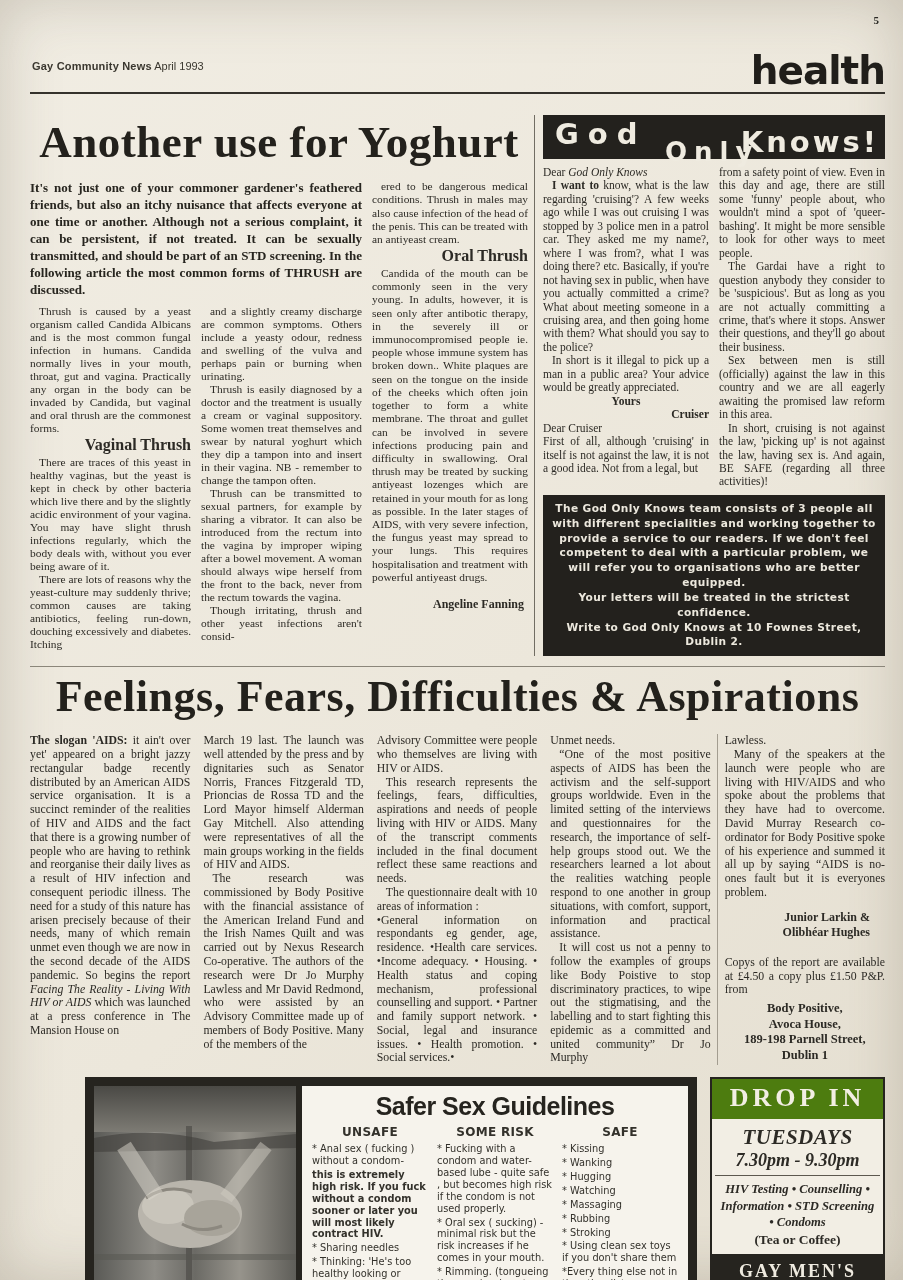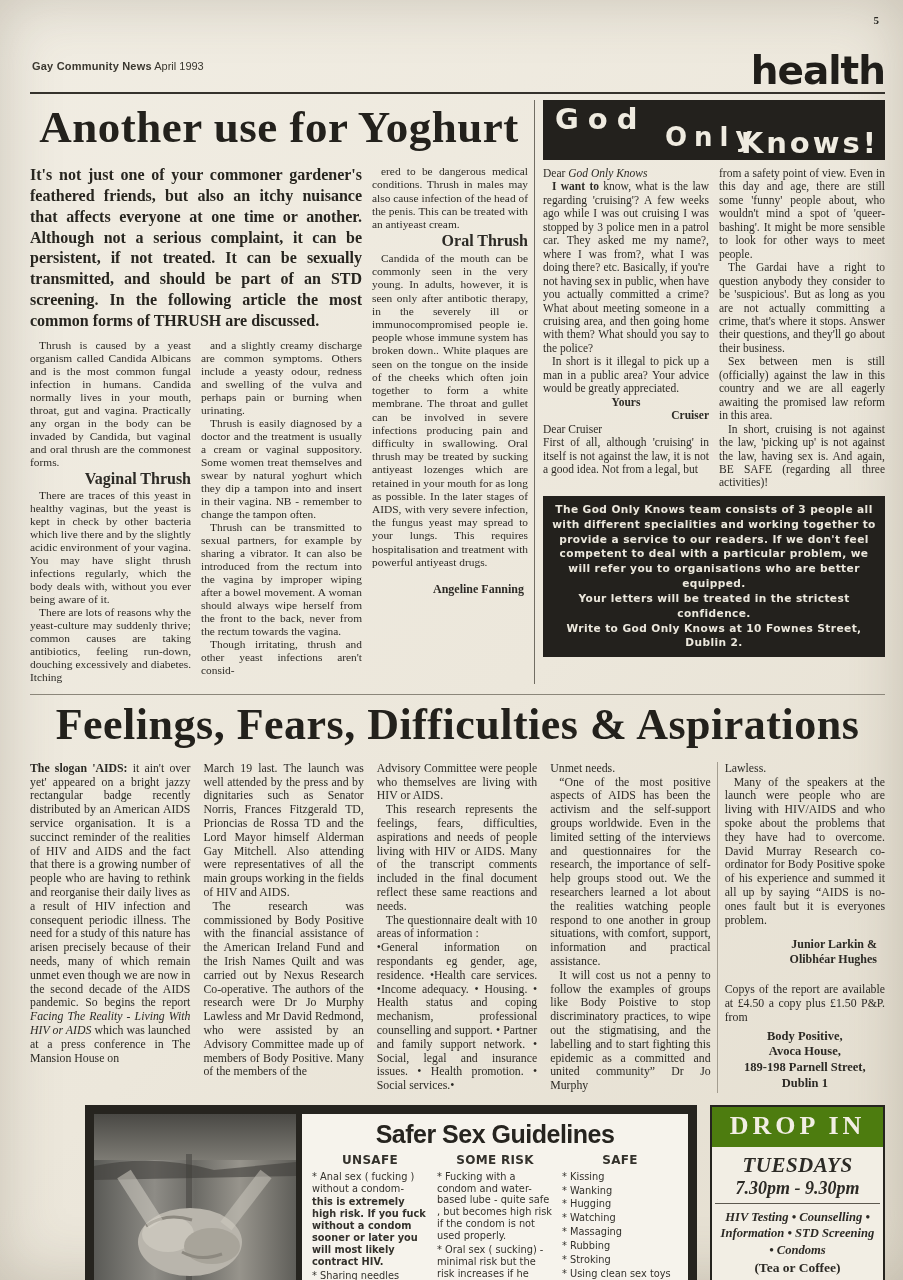--- a/index.html
+++ b/index.html
@@ -22,48 +22,48 @@
   .pagenum { position:absolute; right:6px; top:-14px; font-size:11px; font-weight:bold; }
   .section-title { position:absolute; right:0; bottom:2px; font-family:"DejaVu Sans",sans-serif; font-weight:bold; font-size:39px; letter-spacing:-1px; color:#201e1a; line-height:1; }
   
   .col p { text-indent:9px; text-align:justify; }
   .col p.noindent { text-indent:0; }
   .center { text-align:center !important; }
   .right { text-align:right !important; }
   .bold { font-weight:bold; }
   .subhead { text-align:right; font-weight:bold; font-size:16px; margin:1px 0; }
   
-  .top-section { display:flex; margin-top:4px; }
+  .top-section { display:flex; margin-top:19px; }
   .vrule { width:1px; background:#716d63; margin:2px 8px 0 6px; }
   .yoghurt { width:498px; }
   .yog-headline { font-size:45px; font-weight:bold; text-align:center; letter-spacing:.5px; line-height:1.05; margin:6px 0 14px; color:#23211c; }
   .yog-body { display:flex; }
   .yog-left { width:332px; }
-  .yog-intro { font-weight:bold; font-size:16px; line-height:1.3; text-align:justify; margin-bottom:7px; color:#27251f; }
+  .yog-intro { font-weight:bold; font-size:13px; line-height:1.3; text-align:justify; margin-bottom:7px; color:#27251f; }
   .yog-cols { display:flex; gap:10px; }
   .yog-cols .col { width:161px; font-size:11.4px; line-height:1.14; }
   .yog-col3 { width:156px; margin-left:10px; font-size:11.4px; line-height:1.16; }
   .byline { font-weight:bold; text-align:right; margin-top:14px; font-size:12px; padding-right:4px; }
   
   .gok { flex:1; min-width:0; }
-  .gok-banner { position:relative; height:60px; background:#23211d; color:#efebe0; font-family:"DejaVu Sans",sans-serif; font-weight:bold; margin-top:2px; }
+  .gok-banner { position:relative; height:44px; background:#23211d; color:#efebe0; font-family:"DejaVu Sans",sans-serif; font-weight:bold; margin-top:2px; }
   .gok-banner span { position:absolute; line-height:1; }
   .gok-w1 { left:12px; top:5px; font-size:29px; letter-spacing:9px; }
   .gok-w2 { left:122px; top:24px; font-size:26px; letter-spacing:7px; }
   .gok-w3 { right:6px; bottom:2px; font-size:29px; letter-spacing:3px; }
   .gok-cols { display:flex; gap:10px; margin-top:7px; }
   .gok-cols .col { flex:1; font-size:11.5px; line-height:1.17; }
   .gok-footer { margin-top:6px; background:#23211d; color:#ece8dd; font-family:"DejaVu Sans",sans-serif; font-size:10.6px; font-weight:bold; letter-spacing:.4px; line-height:1.4; text-align:center; padding:6px 7px 7px; }
   
   .feelings { margin-top:10px; border-top:1px solid #8b867a; padding-top:2px; }
   .feel-headline { font-size:44px; font-weight:bold; text-align:center; letter-spacing:.5px; color:#23211c; margin:2px 0 12px; }
   .feel-cols { display:flex; gap:13px; }
   .feel-cols .col { flex:1; min-width:0; font-size:11.8px; line-height:1.17; }
   .col5rule { border-left:1px solid #a39d90; padding-left:7px; margin-left:-7px; }
-  .feel-byline { font-weight:bold; text-align:right; font-size:12px; margin:10px 8px 16px 0; line-height:1.25; }
+  .feel-byline { font-weight:bold; text-align:right; font-size:12px; margin:10px 15px 16px 0; line-height:1.25; }
   .feel-addr { font-weight:bold; text-align:center; font-size:12.5px; line-height:1.25; margin-top:4px; }
   
   .bottom { display:flex; gap:13px; margin-top:12px; margin-left:55px; }
   .ssg-box { width:612px; height:258px; background:#26241f; padding:9px; display:flex; }
   .ssg-photo { width:202px; height:100%; flex:none; }
   .ssg-photo svg { width:100%; height:100%; display:block; }
   .ssg-panel { flex:1; background:#f6f3ec; margin-left:6px; padding:6px 10px 4px; }
   .ssg-title { font-family:"Liberation Sans",sans-serif; font-weight:bold; font-size:25px; letter-spacing:-.5px; text-align:center; color:#26241f; margin-bottom:4px; }
   .ssg-cols { display:flex; gap:9px; font-family:"DejaVu Sans",sans-serif; }
   .ssg-col { flex:1; min-width:0; font-size:9.8px; line-height:1.22; color:#33312b; }

